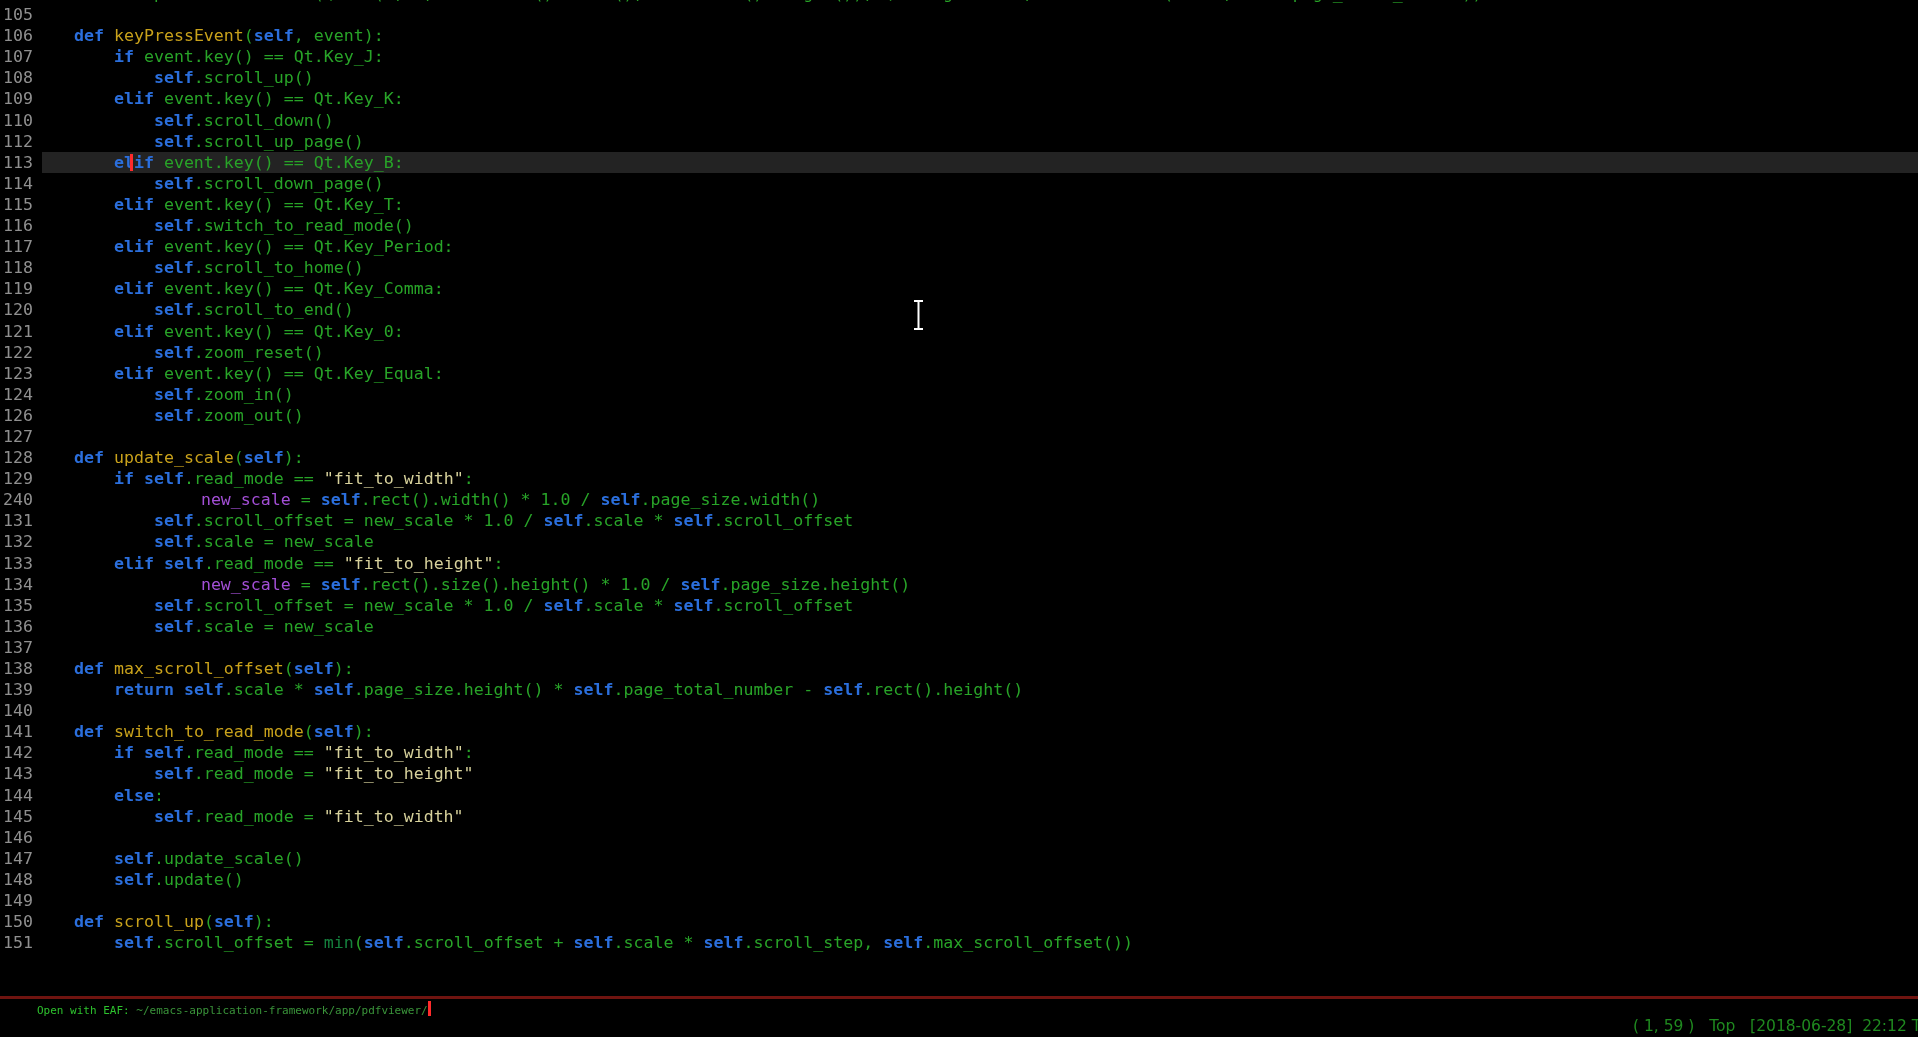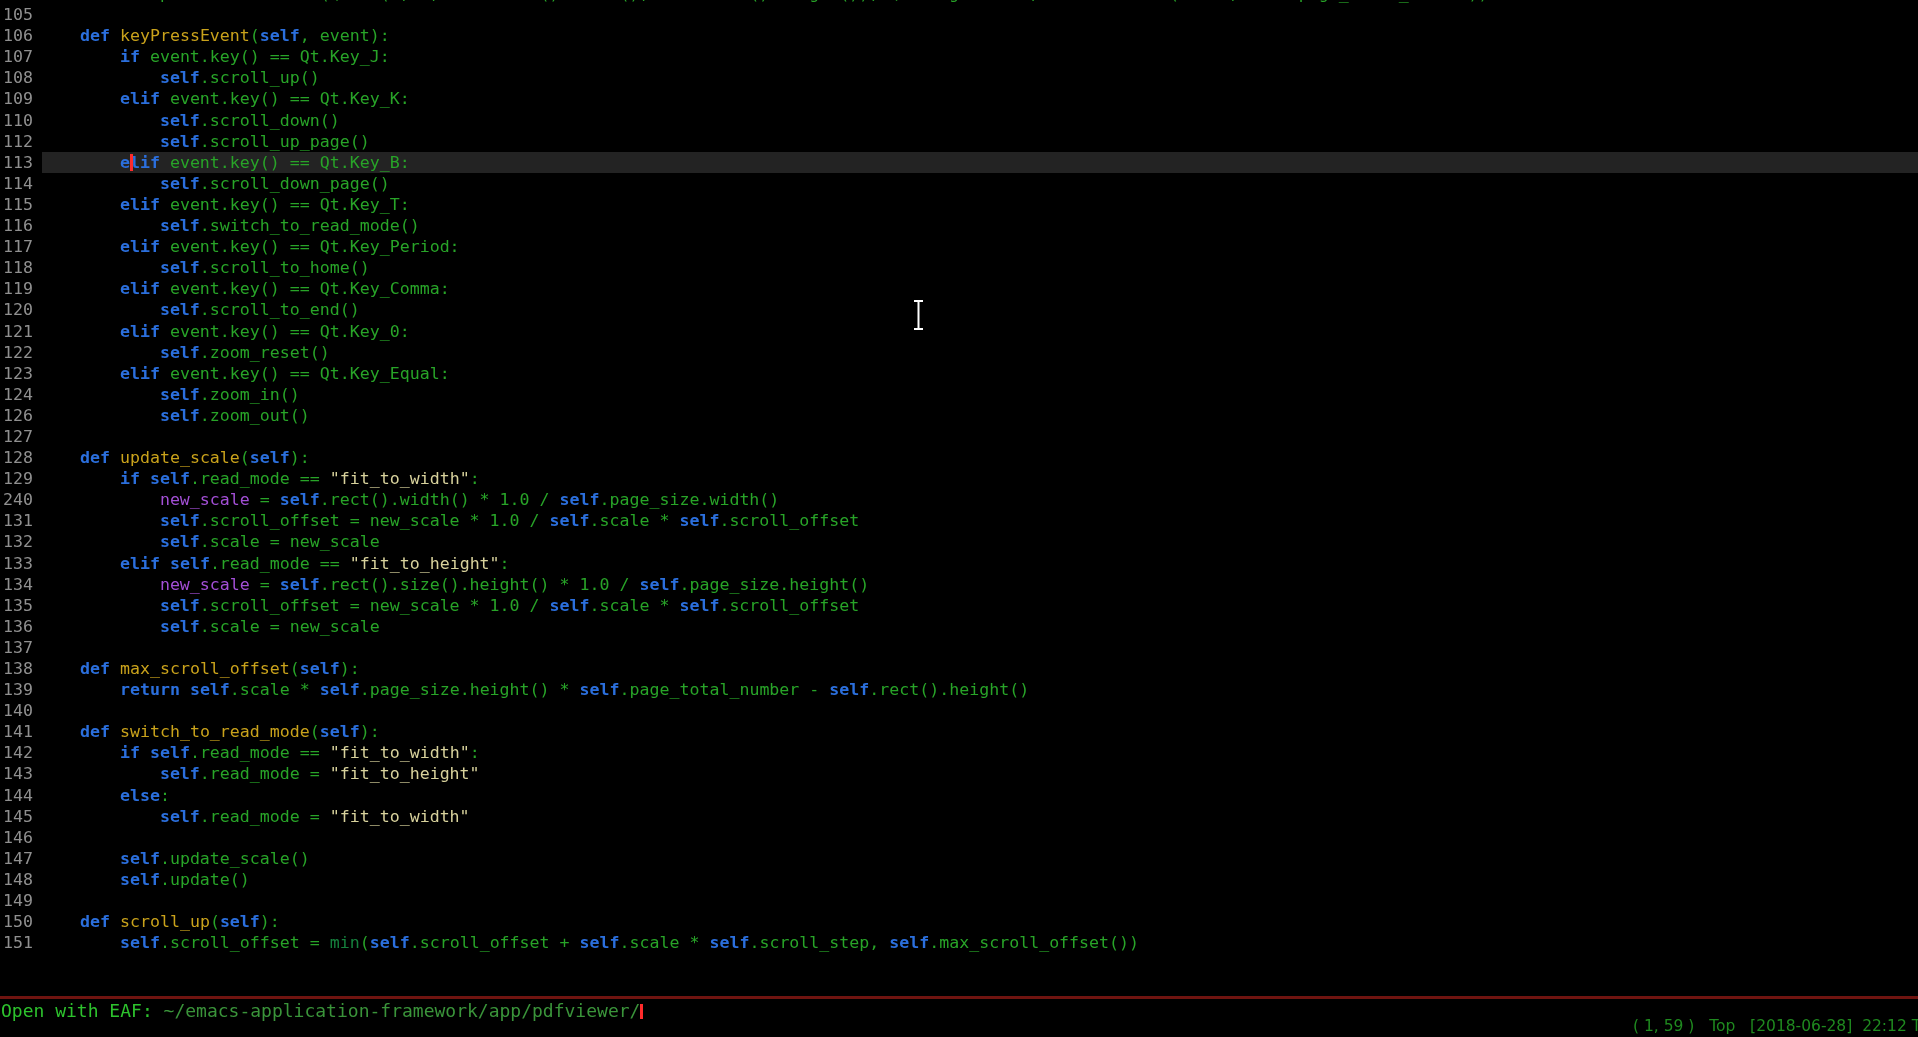--- a/index.html
+++ b/index.html
@@ -21,41 +21,41 @@
   .line{
     position:relative;height:21.1px;line-height:21.1px;white-space:pre;
   }
   .line.hl{
     background:linear-gradient(to right,#000000 0px,#000000 42px,#232323 42px);
   }
   .ln{
     position:absolute;left:0;top:0;width:36px;text-align:center;
     color:#909090;
   }
-  .lt{position:absolute;left:40px;top:0;}
+  .lt{position:absolute;left:34px;top:0;}
   .tk-k{color:#2b6fdd;font-weight:bold;}
   .tk-c{color:#28a428;}
   .tk-f{color:#c9a21b;}
   .tk-t{color:#d8d29c;}
-  .tk-v{color:#a34fd6;}
+  .tk-v{color:#a34fd6;margin-left:47px;}
   .tk-b{color:#15803d;}
   .text-cursor{
     position:absolute;top:2px;width:3px;height:17px;background:#ff2b2b;
   }
 
   
   .separator{
     position:absolute;left:0;top:996px;width:1918px;height:3px;
     background:#6f1410;
   }
 
   
   .minibuffer{
     position:absolute;left:1px;top:1000px;height:21px;line-height:21px;
-    font-family:"DejaVu Sans Mono",monospace;font-size:18px;white-space:pre;
+    font-family:"DejaVu Sans Mono",monospace;font-size:11px;white-space:pre;padding-left:36px;
   }
   .mb-prompt{color:#2dc22d;}
   .mb-input{color:#3a943a;}
   .mb-cursor{
     display:inline-block;width:3px;height:15px;background:#ff2b2b;
     vertical-align:-2px;
   }
 
   
   .status-info{

